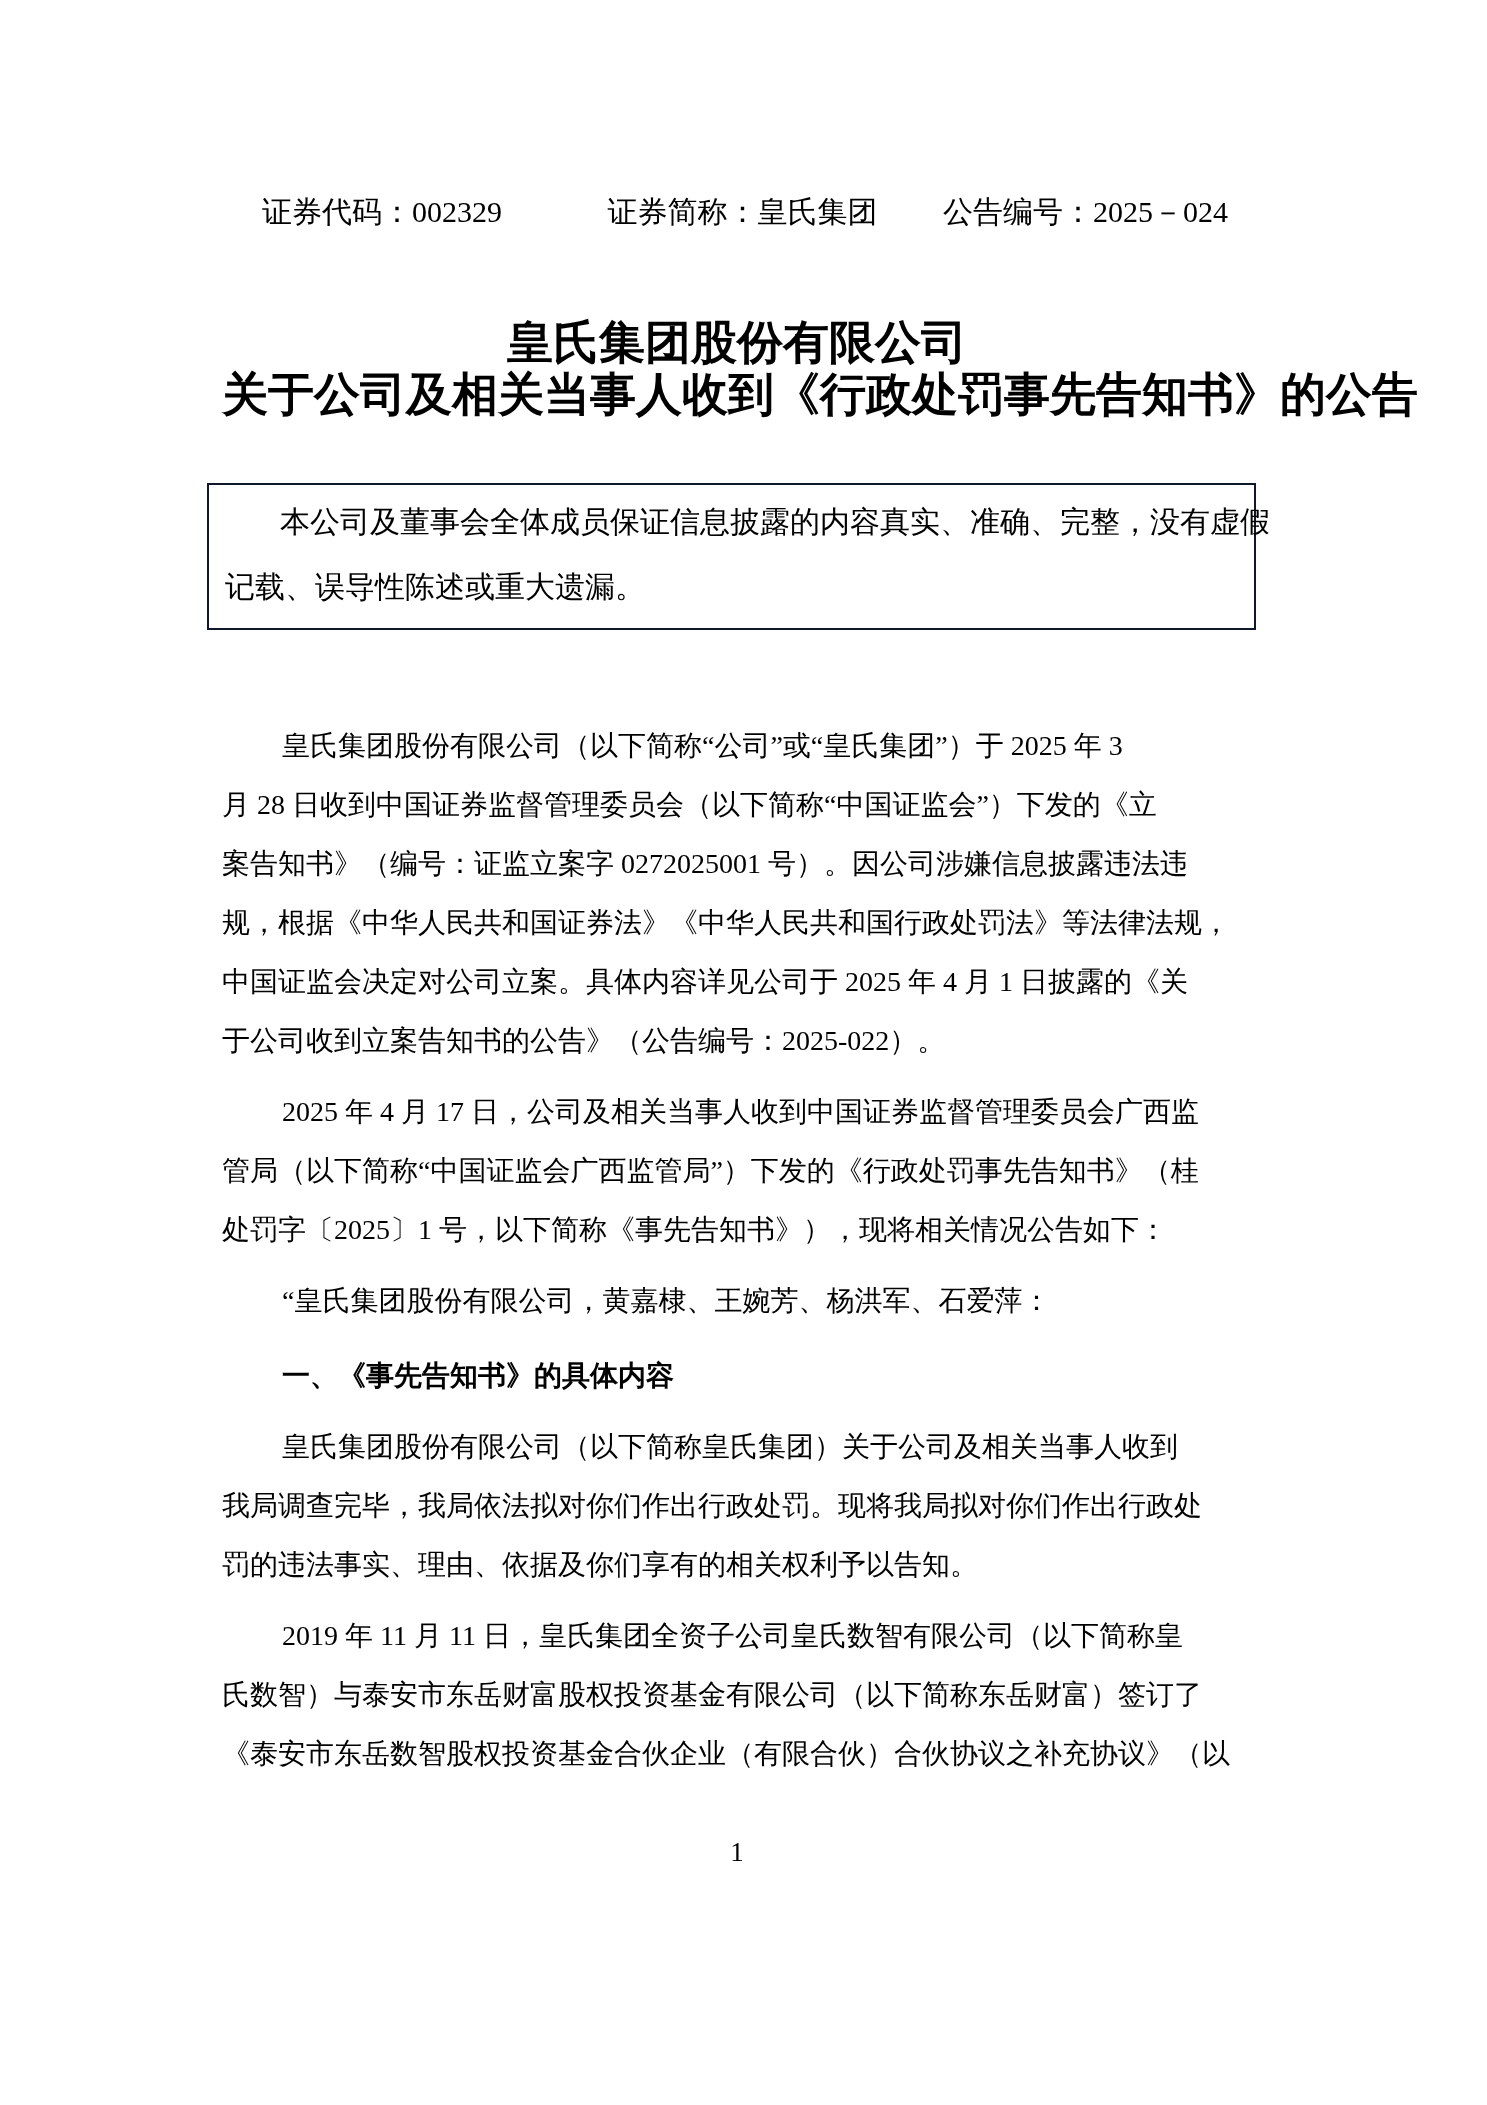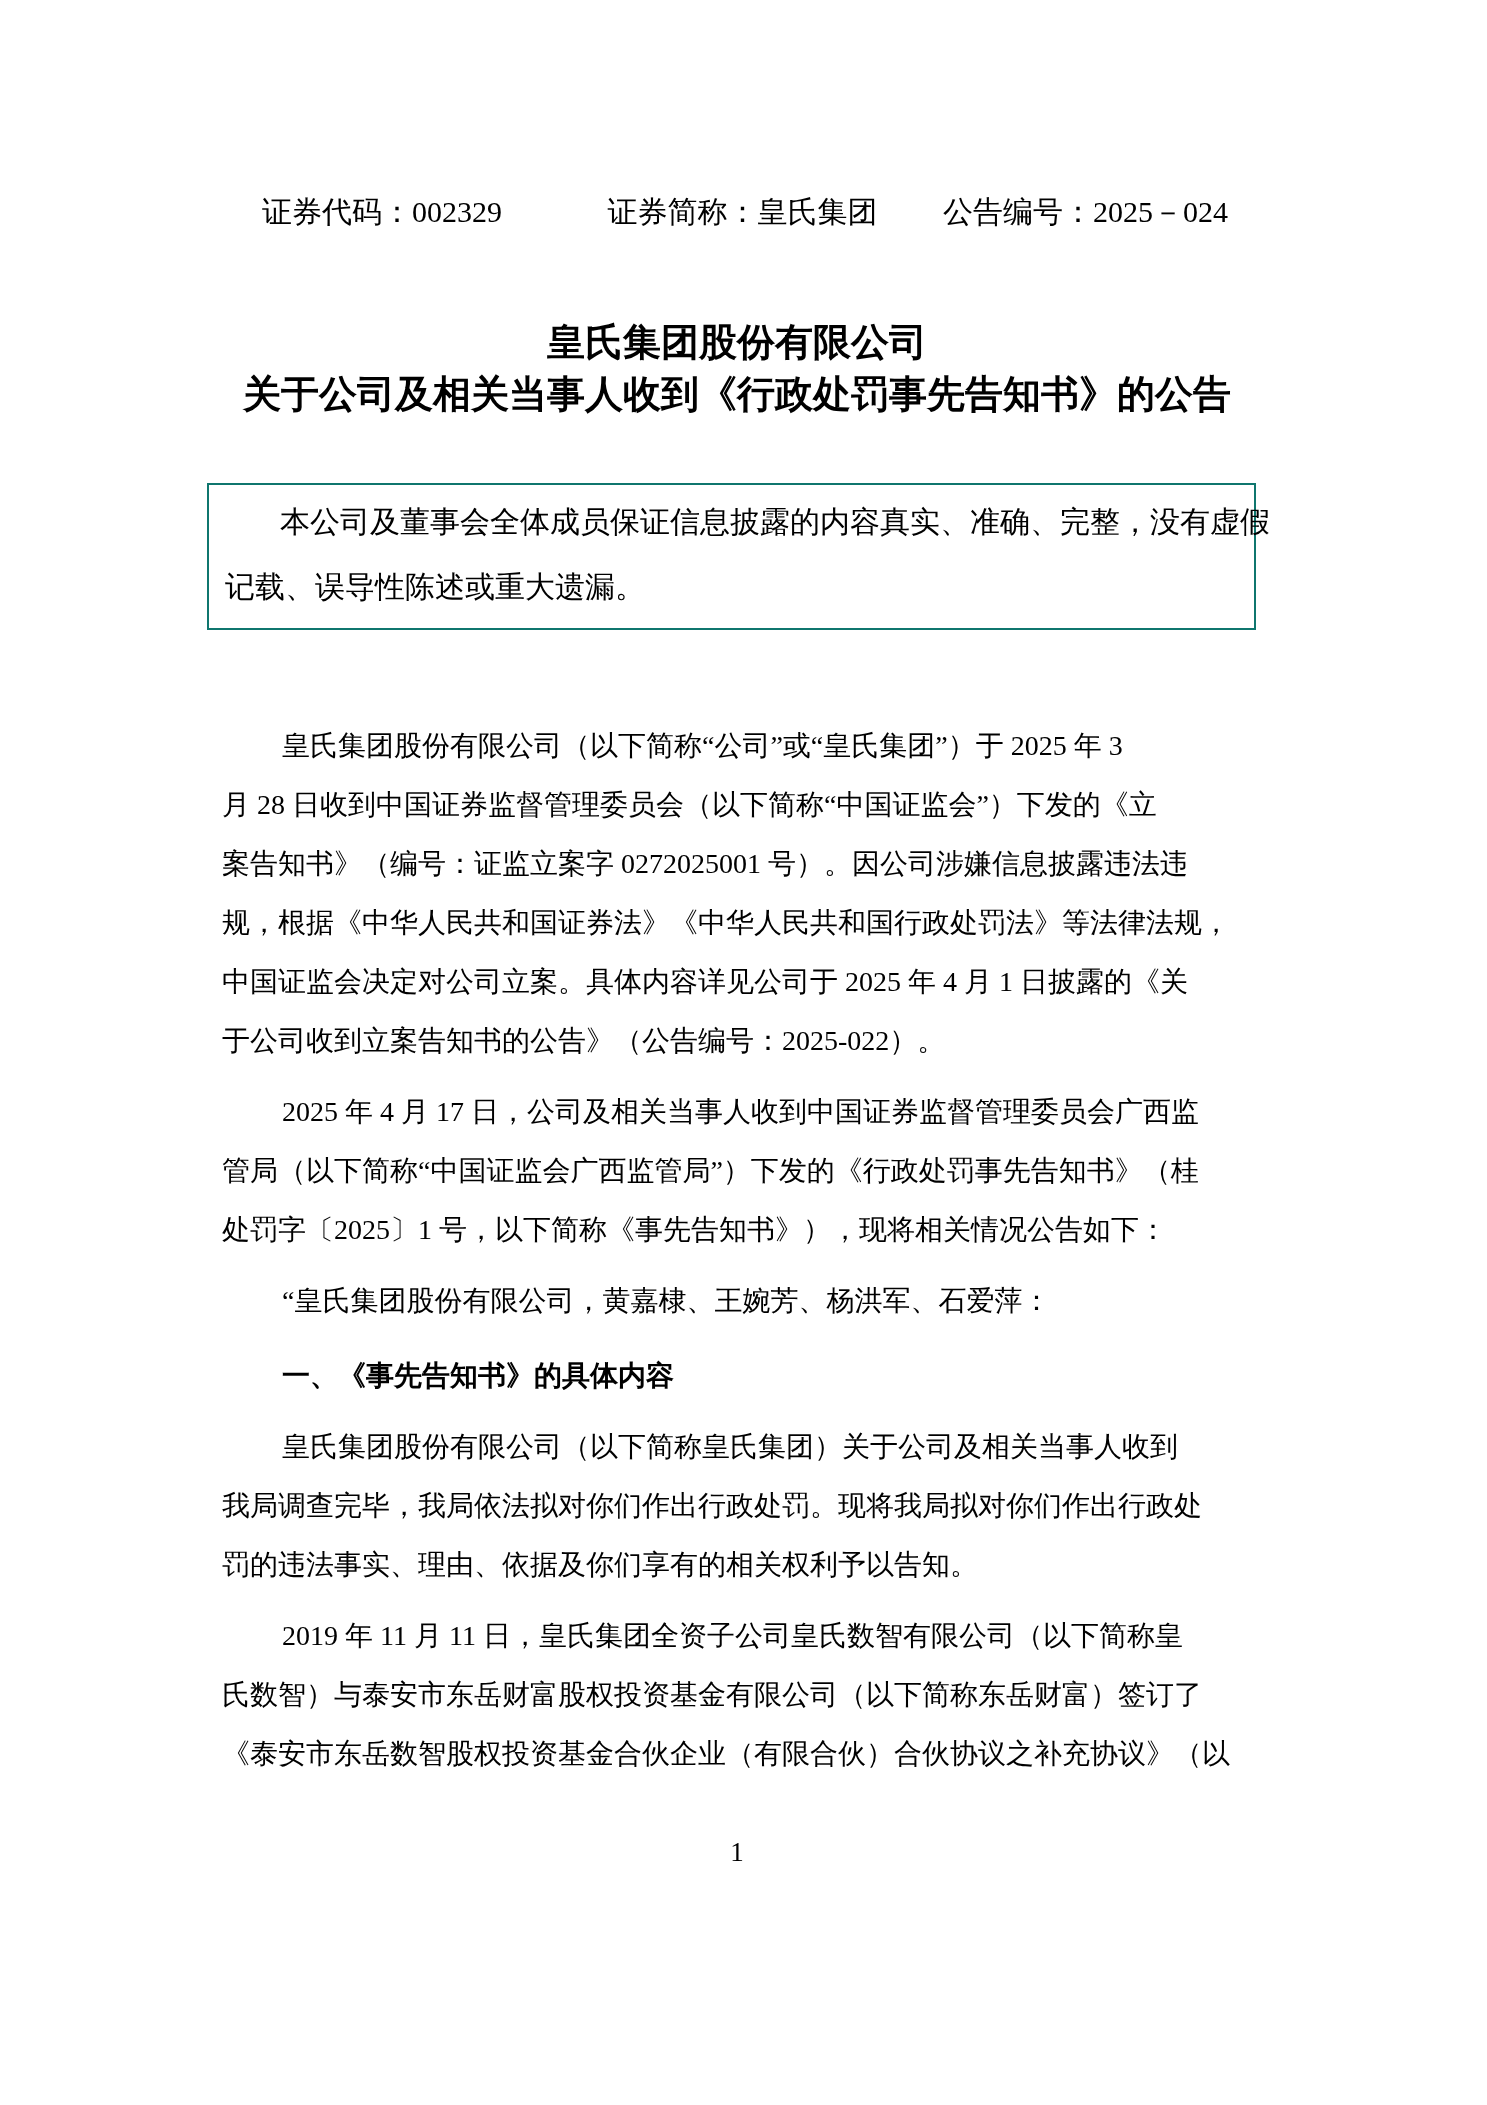--- a/index.html
+++ b/index.html
@@ -17,29 +17,29 @@
   .header-line {
     font-size:30px; line-height:37px; white-space:nowrap;
   }
   .header-line .seg { display:inline-block; }
   .header-line .seg.gap { margin-right:58px;margin-left:40px; }
 
   .doc-title {
     text-align:center;
     font-family:"Liberation Sans","DejaVu Sans",sans-serif;
     font-weight:bold;
-    font-size:38px; line-height:48px;
+    font-size:46px; line-height:48px;
     white-space:nowrap;
   }
   .doc-title.first  { margin-top:88px; }
   .doc-title.second { margin-top:4px; }
 
   .disclaimer {
     margin:65px -4px 0 -15px;
-    border:2px solid #0f766e;
+    border:2px solid #0f172a;
     padding:4px 14px 9px 16px;
   }
   .disclaimer .line {
     font-size:30px; line-height:65px; white-space:nowrap;
   }
 
   .doc-body { margin-top:86px; font-size:28px; }
   .doc-body .line { line-height:59px; white-space:nowrap; }
   .doc-body .indent { padding-left:60px; }
   .disclaimer .indent { padding-left:55px; }

